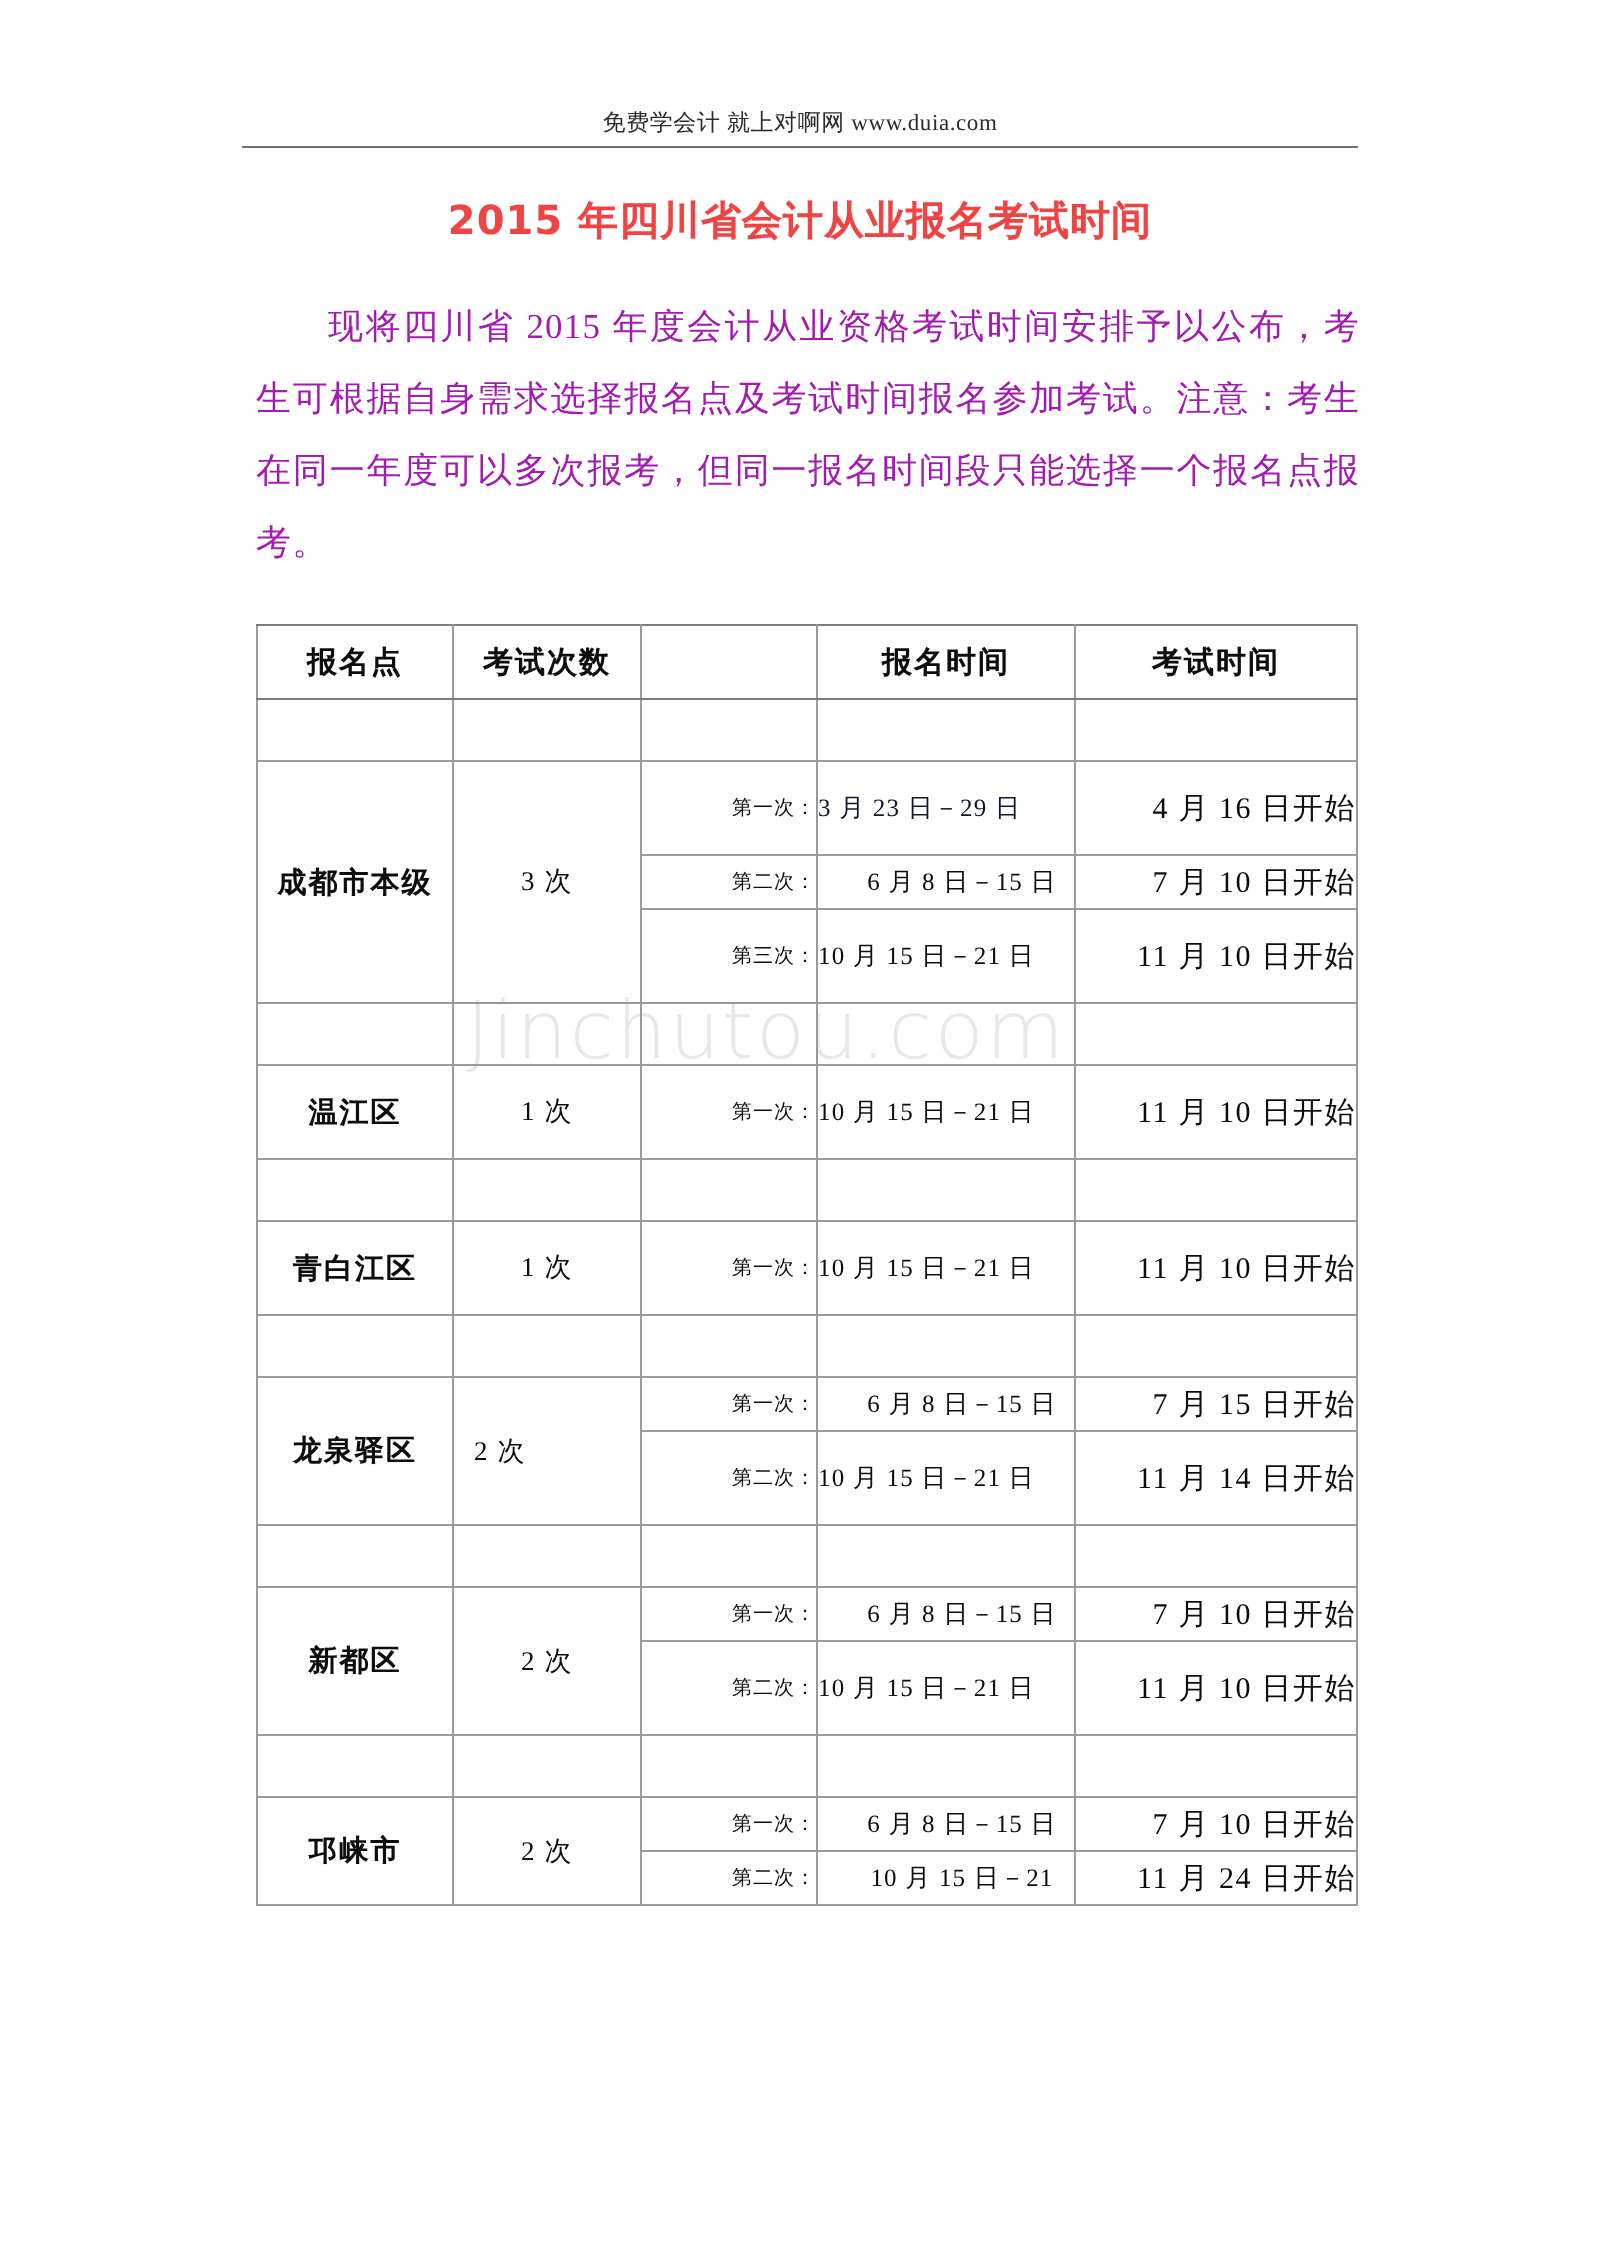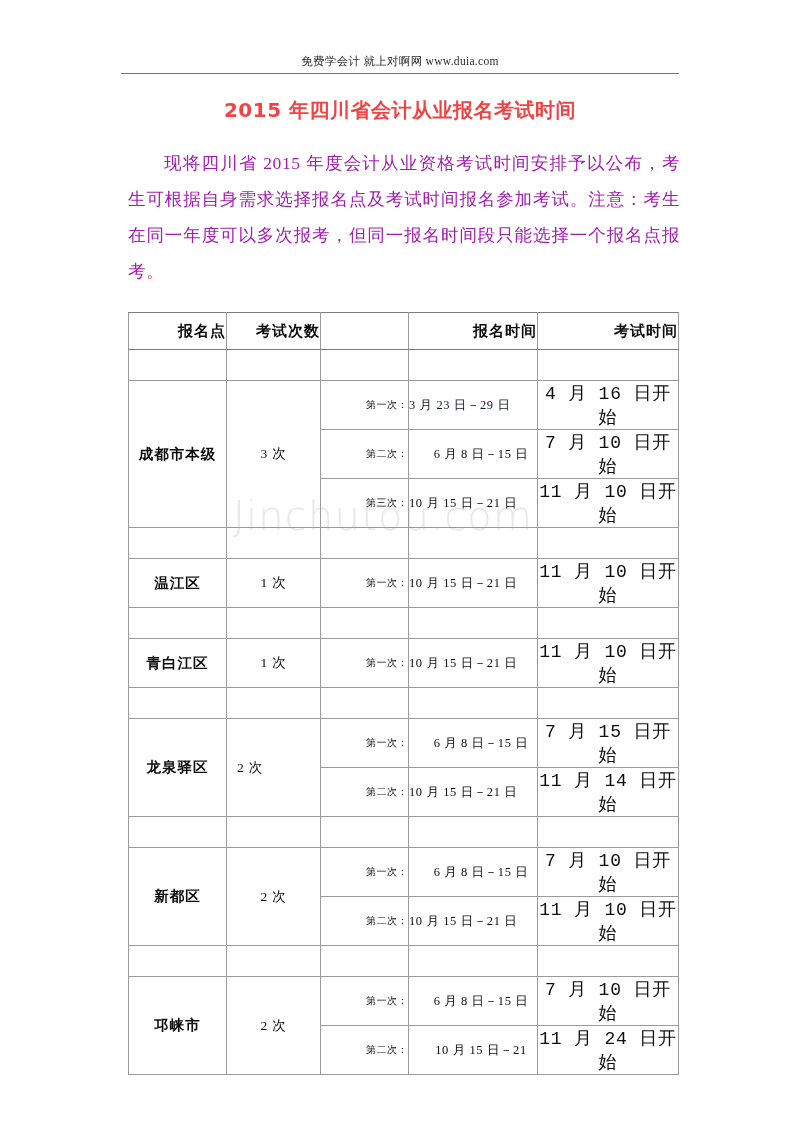--- a/index.html
+++ b/index.html
@@ -112,21 +112,21 @@
   }
 
   col.c1 { width: 98px; }
   col.c2 { width: 94px; }
   col.c3 { width: 88px; }
   col.c4 { width: 129px; }
   col.c5 { width: 141px; }
 
   .hdr-row th {
     height: 36px;
-    text-align: right;
+    text-align: center;
     font-family: "Liberation Serif", "DejaVu Serif", serif;
     font-weight: bold;
     font-size: 15px;
     letter-spacing: 1px;
     border-bottom: 1.6px solid #7d7d7d;
     border-top: 1.4px solid #7d7d7d;
   }
   .hdr-row th.blank { }
 
   .site-cell {
@@ -159,24 +159,23 @@
     font-size: 12.5px;
     letter-spacing: 0.6px;
     line-height: 23px;
   }
   .date-cell.center {
     text-align: center;
     padding-left: 16px;
     padding-right: 0;
   }
   .exam-cell {
-    text-align: center;
-    font-size: 18px;
+    text-align: right;
+    font-size: 15px;
     letter-spacing: 0.8px;
-    font-family: Liberation Mono, monospace;
   }
   .red-date { color: #0f172a; margin-top: 29px; }
 
   .spacer-row td {
     height: 30px;
   }
   .spacer-row td.soft {
     border-top-color: #d9d9d9;
     border-bottom-color: #9a9a9a;
   }

